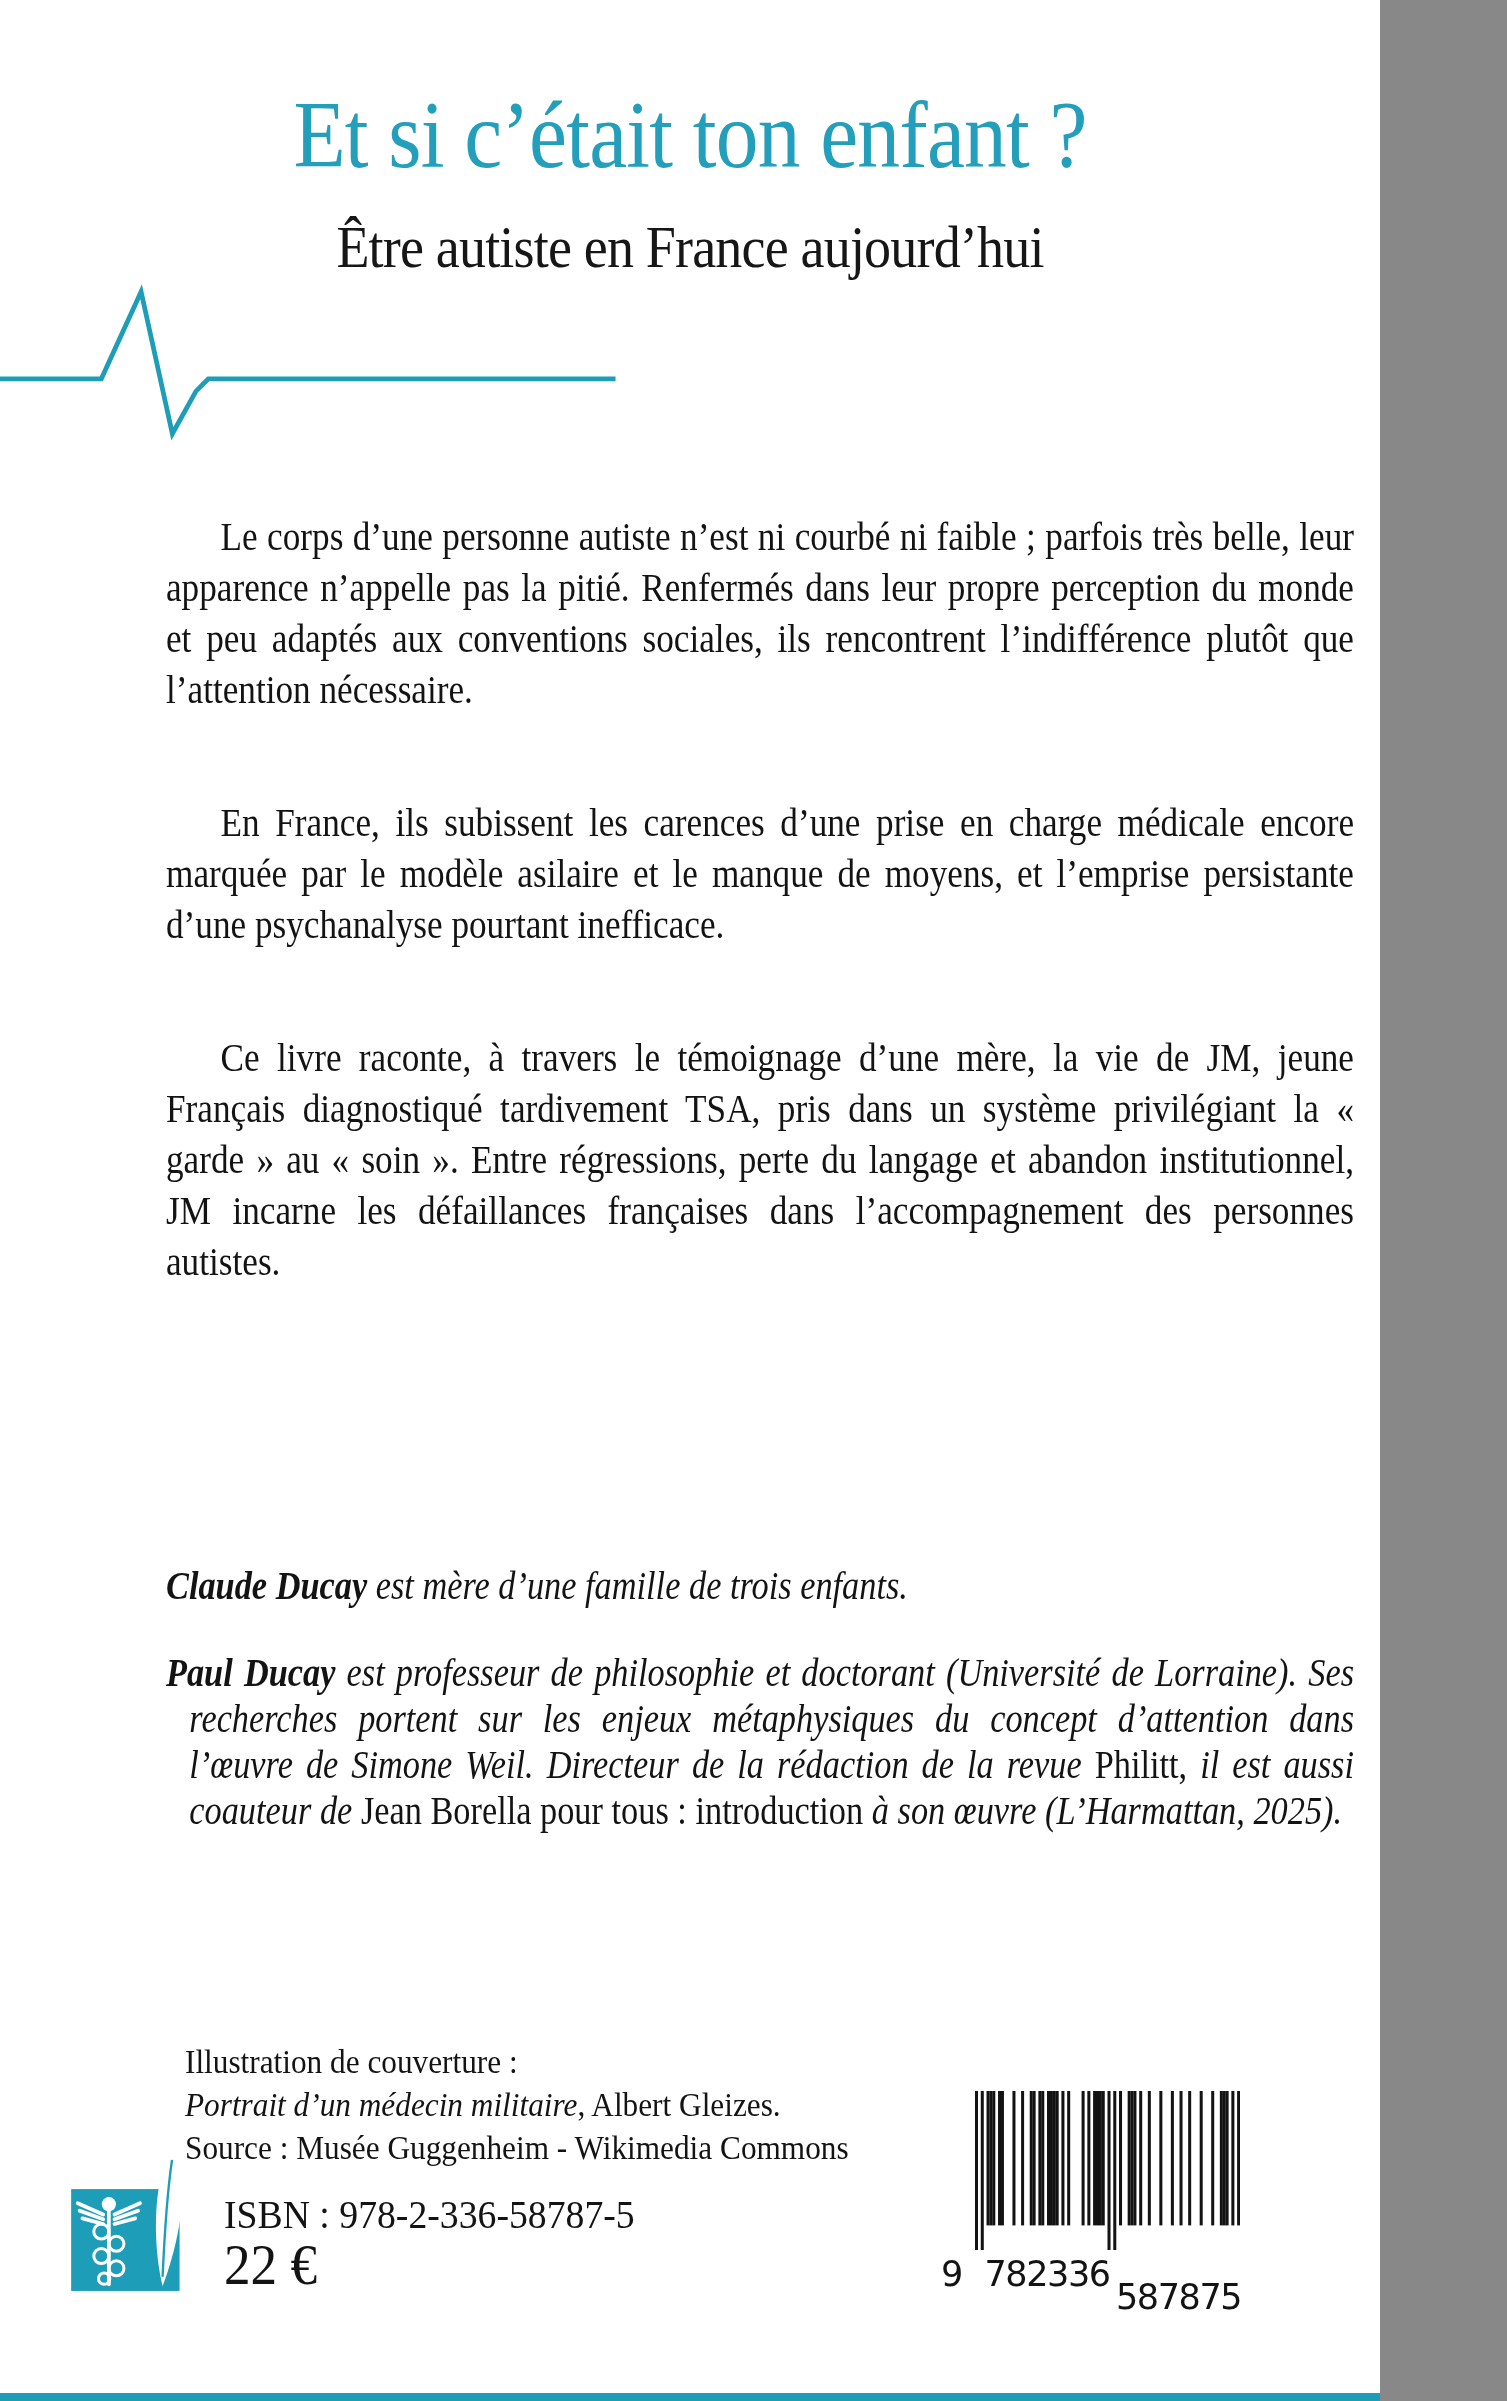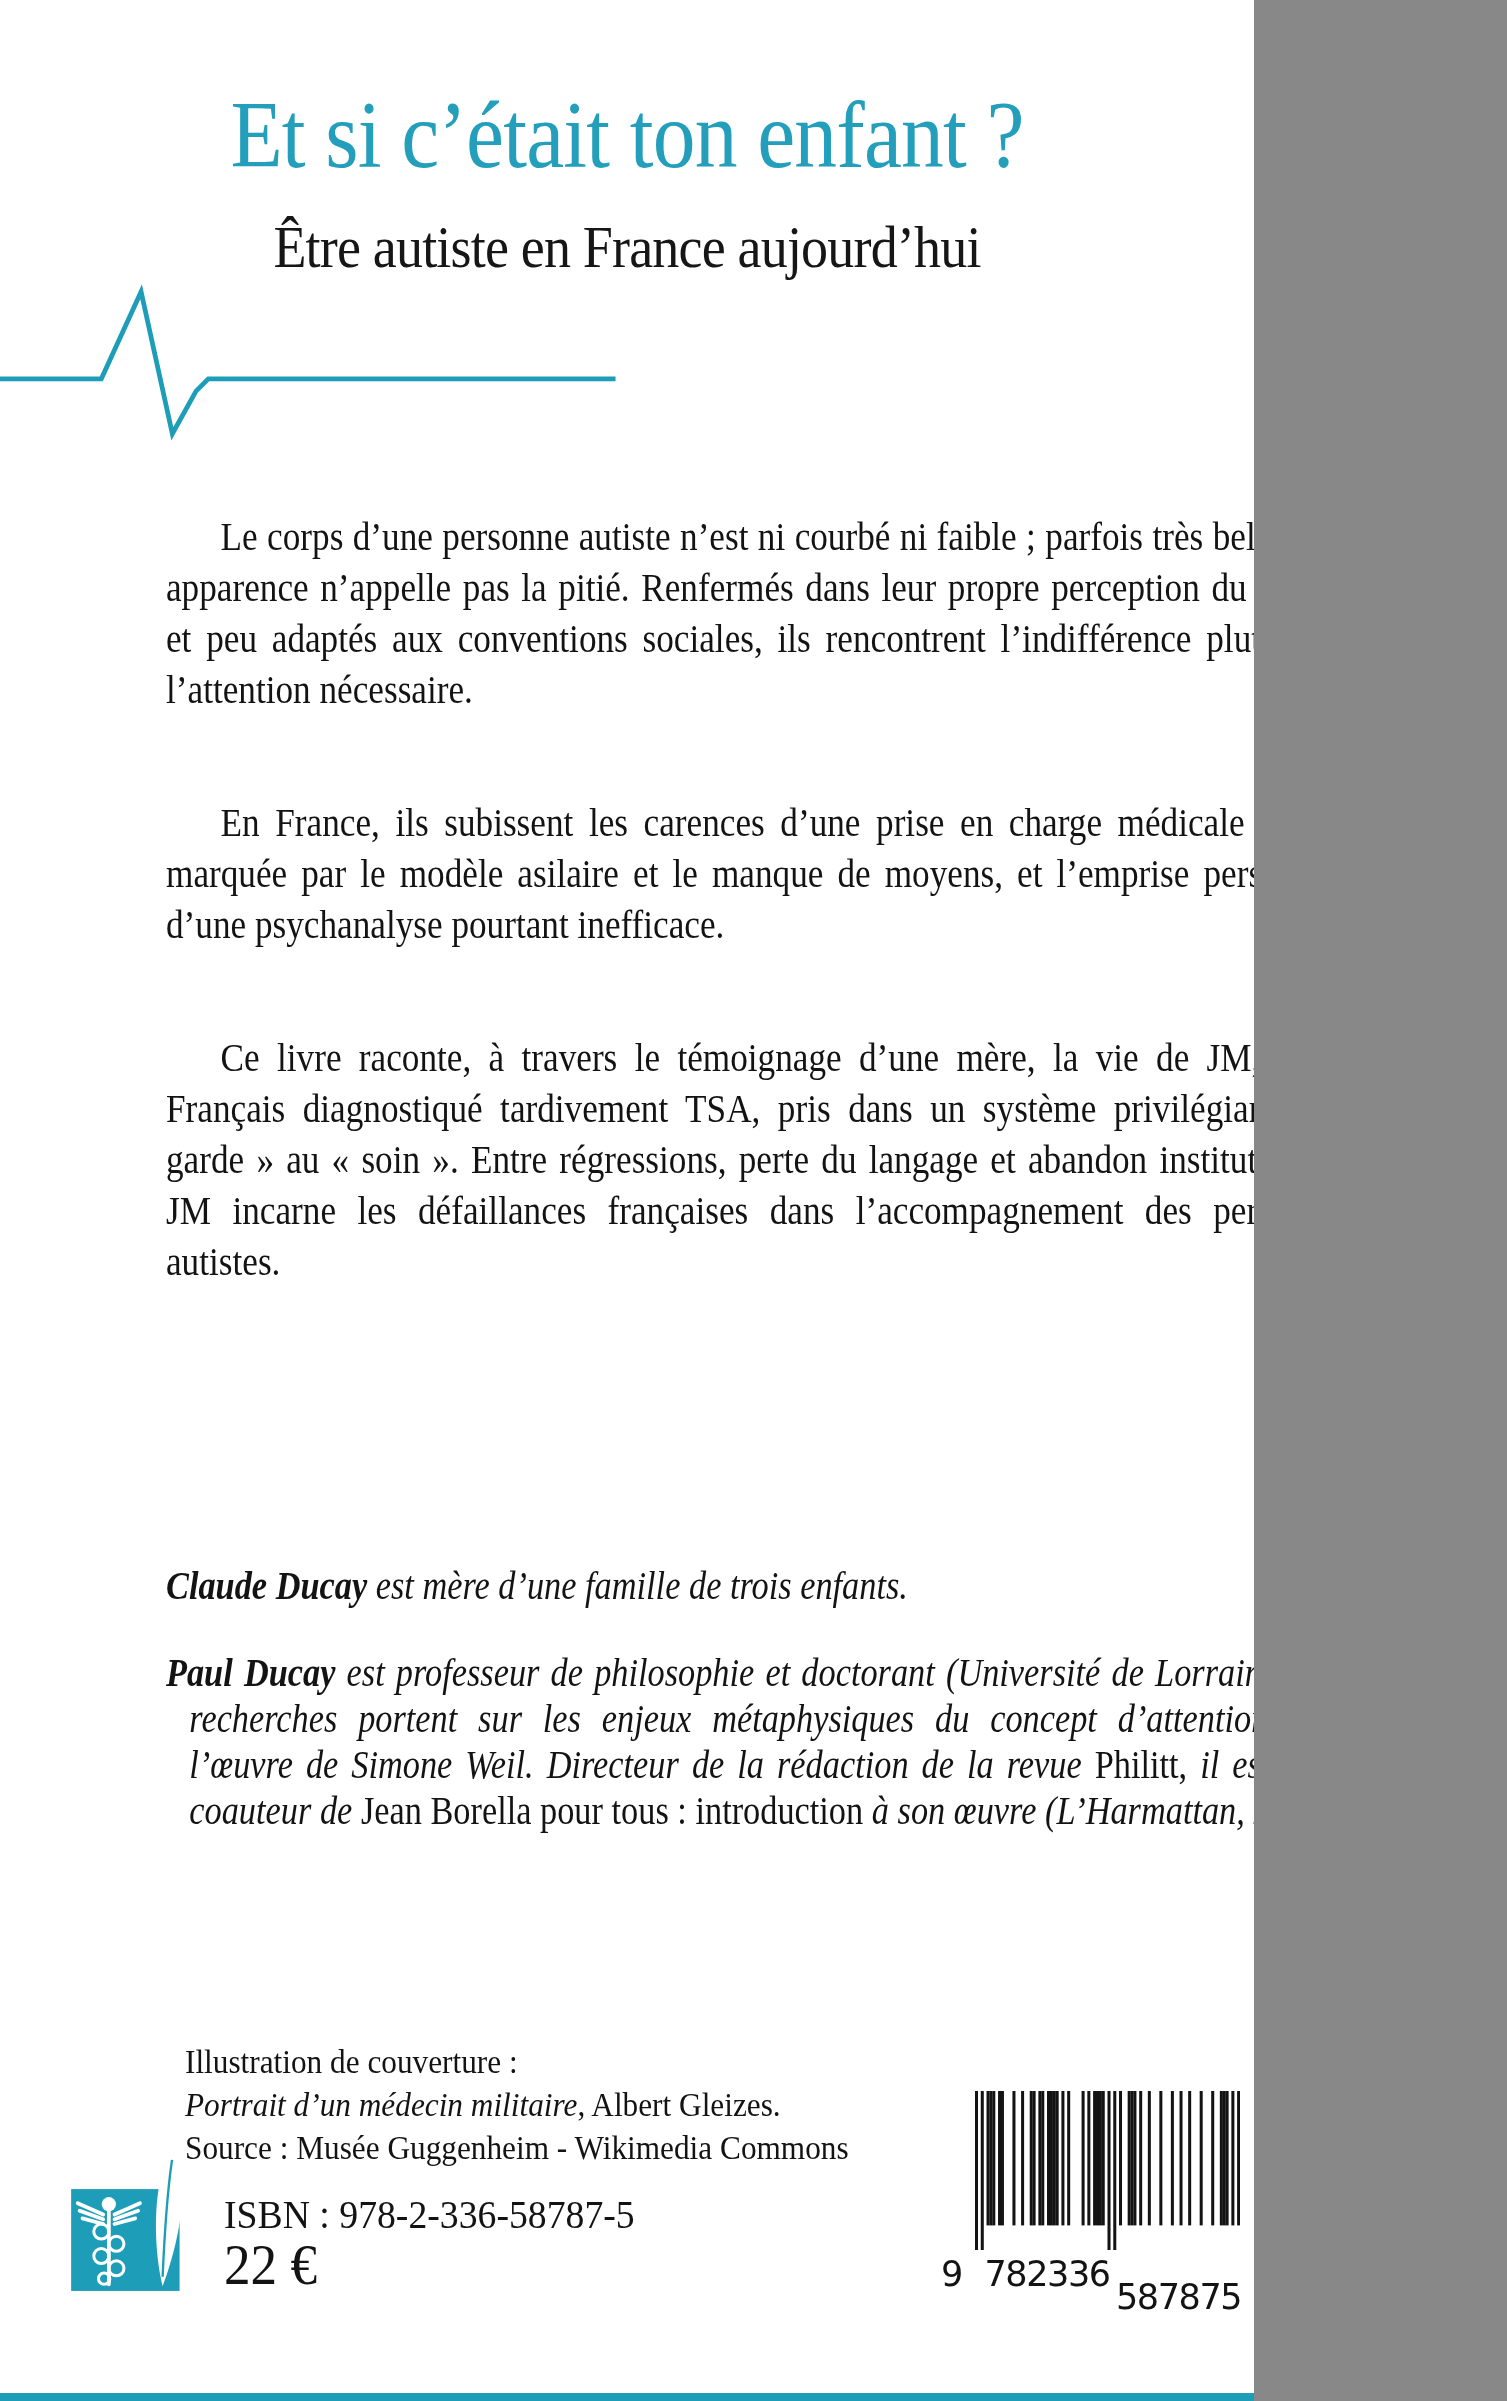--- a/index.html
+++ b/index.html
@@ -1,18 +1,18 @@
 <!DOCTYPE html>
 <html style="font-size:15px"><head>
 <meta charset="utf-8">
 <style>
   html,body{margin:0;padding:0;background:#888;}
   .page{
     position:relative;
-    width:1254px;height:2402px;
+    width:1380px;height:2402px;
     background:#ffffff;
     overflow:hidden;
     font-family:"Liberation Serif","DejaVu Serif",serif;
     color:#131313;
   }
   .title{
     position:absolute;left:0;top:83px;width:100%;
     text-align:center;font-size:95px;line-height:1.1;
     color:#239fbb;transform:scaleX(0.90);
     letter-spacing:-0.9px;white-space:nowrap;

